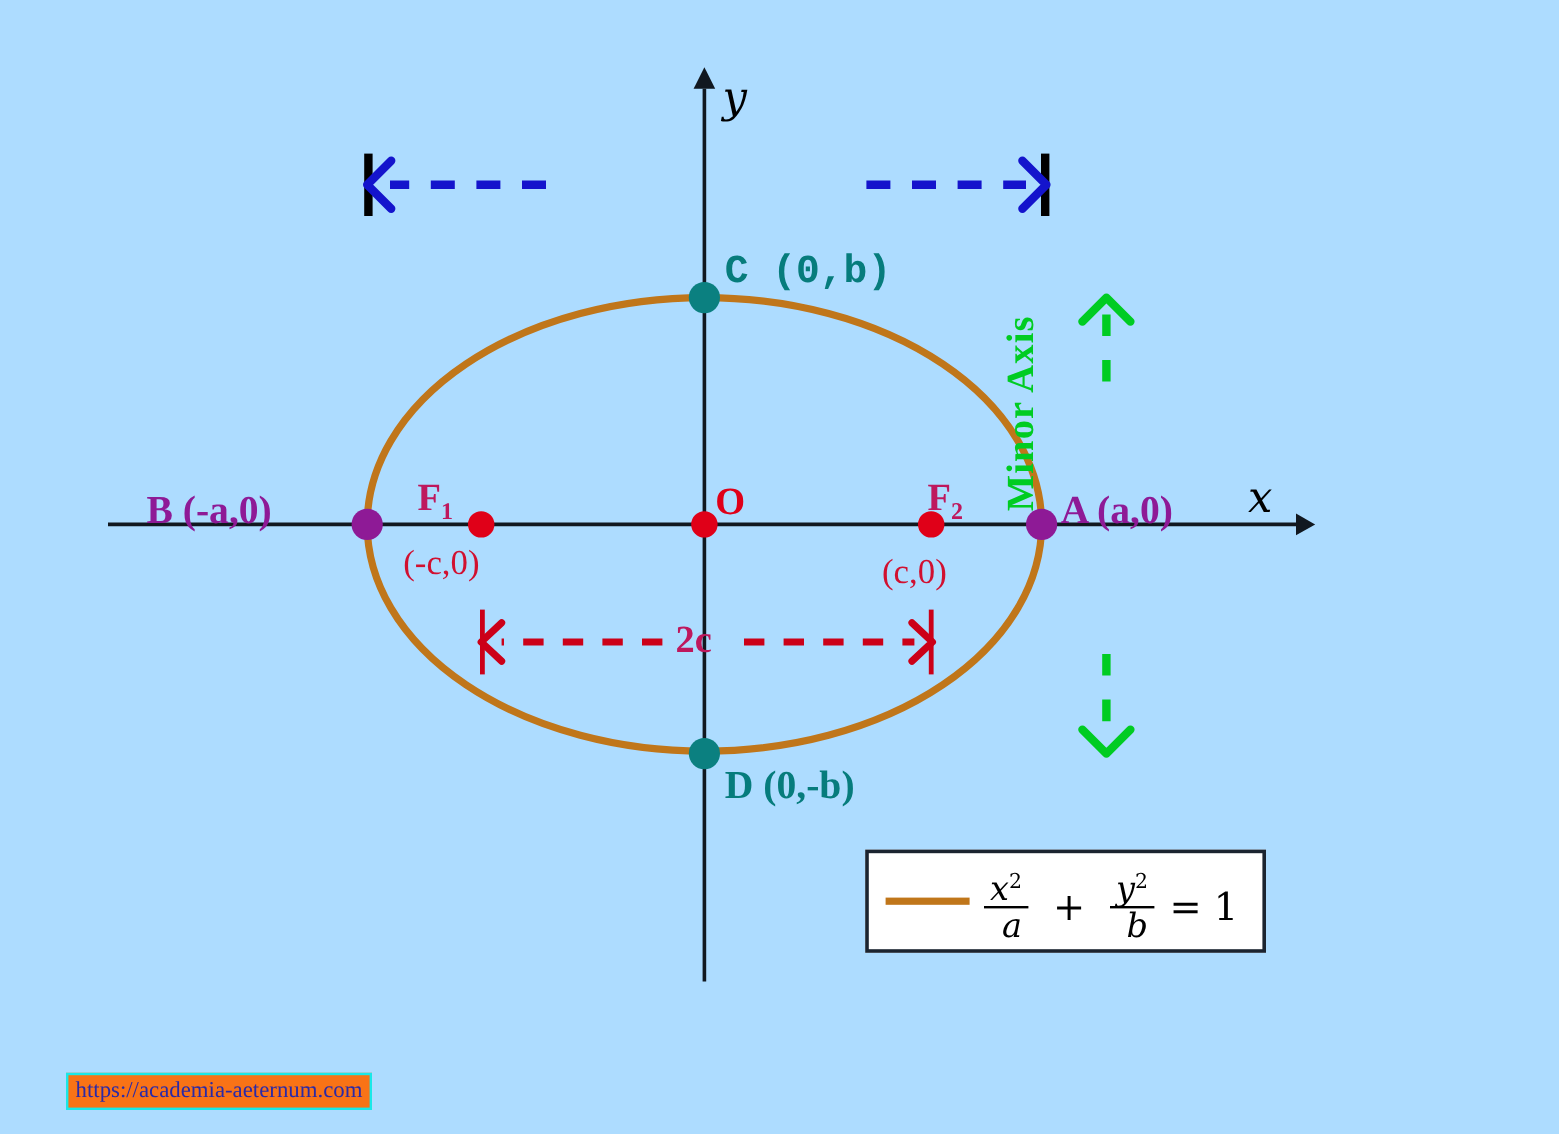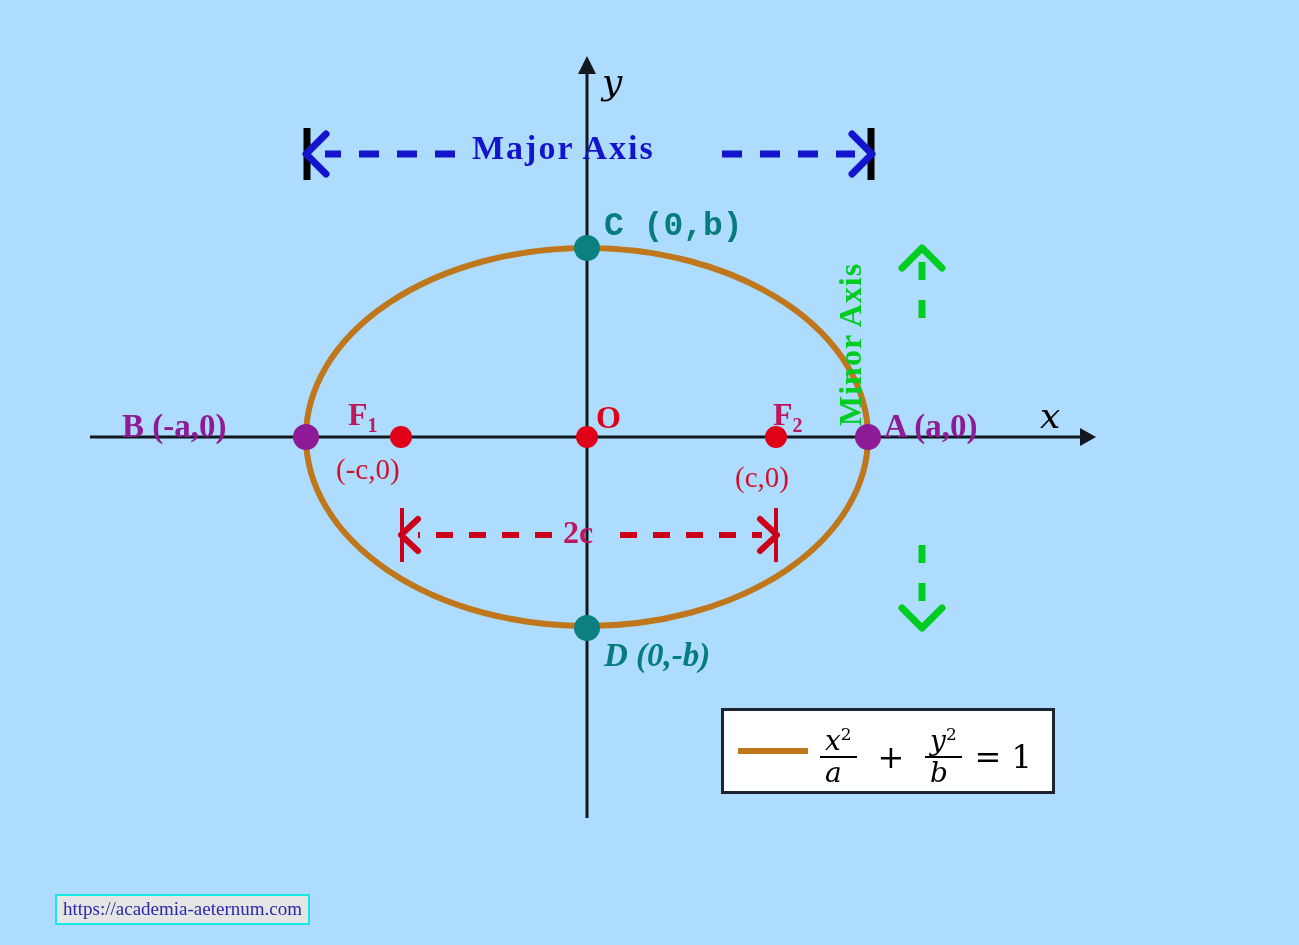--- a/index.html
+++ b/index.html
@@ -65,21 +65,21 @@
   }
   #label-B { left: 122px; top: 398px; }
   #label-A { left: 884px; top: 398px; }
 
   .covertex-label {
     font-size: 33px;
     font-weight: bold;
     color: #067C7C;
   }
   #label-C { left: 604px; top: 210px; font-family: Liberation Mono, monospace; }
-  #label-D { left: 604px; top: 639px; font-style: italic; }
+  #label-D { left: 604px; top: 639px; }
 
   
   .focus-label {
     font-size: 32px;
     font-weight: bold;
     color: #be185d;
   }
   #label-F1 { left: 348px; top: 398px; }
   #label-F2 { left: 773px; top: 398px; }
   .focus-label sub {
@@ -127,21 +127,21 @@
   }
   #legend-formula {
     left: 818px; top: 726px;
     font-size: 34px;
     color: #000000;
     font-family: "DejaVu Serif", serif;
   }
   .frac {
     display: inline-block;
     vertical-align: middle;
-    text-align: left;
+    text-align: right;
     font-style: italic;
     line-height: 1.05;
     margin: 0 2px;
   }
   .frac .num {
     display: block;
     padding: 0 5px;
     border-bottom: 2px solid #000;
     font-size: 28px;
   }
@@ -164,21 +164,21 @@
     font-size: 32px;
     font-style: normal;
   }
 
   
   #watermark {
     position: absolute;
     left: 55px; top: 894px;
     padding: 2px 6px 3px 6px;
     border: 2px solid #19E8E8;
-    background: #e5e5e5;
+    background: #f97316;
     color: #2A2AA8;
     font-size: 19px;
     font-family: "Liberation Serif", serif;
   }
 </style>
 </head>
 <body>
 
 <div id="canvas">
 
@@ -225,21 +225,20 @@
     <circle cx="587" cy="248" r="13" fill="#0B8080"></circle>
     <circle cx="587" cy="628" r="13" fill="#0B8080"></circle>
     <circle cx="401" cy="437" r="11" fill="#E00018"></circle>
     <circle cx="776" cy="437" r="11" fill="#E00018"></circle>
     <circle cx="587" cy="437" r="11" fill="#E00018"></circle>
   </svg>
 
   <div class="lbl axis-name" id="label-y">y</div>
   <div class="lbl axis-name" id="label-x">x</div>
 
-  <div class="lbl" id="label-major-axis">Major Axis</div>
 
   <div class="lbl" id="label-minor-axis">Minor Axis</div>
 
   <div class="lbl vertex-label" id="label-B">B  (-a,0)</div>
   <div class="lbl vertex-label" id="label-A">A  (a,0)</div>
 
   <div class="lbl covertex-label" id="label-C">C  (0,b)</div>
   <div class="lbl covertex-label" id="label-D">D  (0,-b)</div>
 
   <div class="lbl focus-label" id="label-F1">

